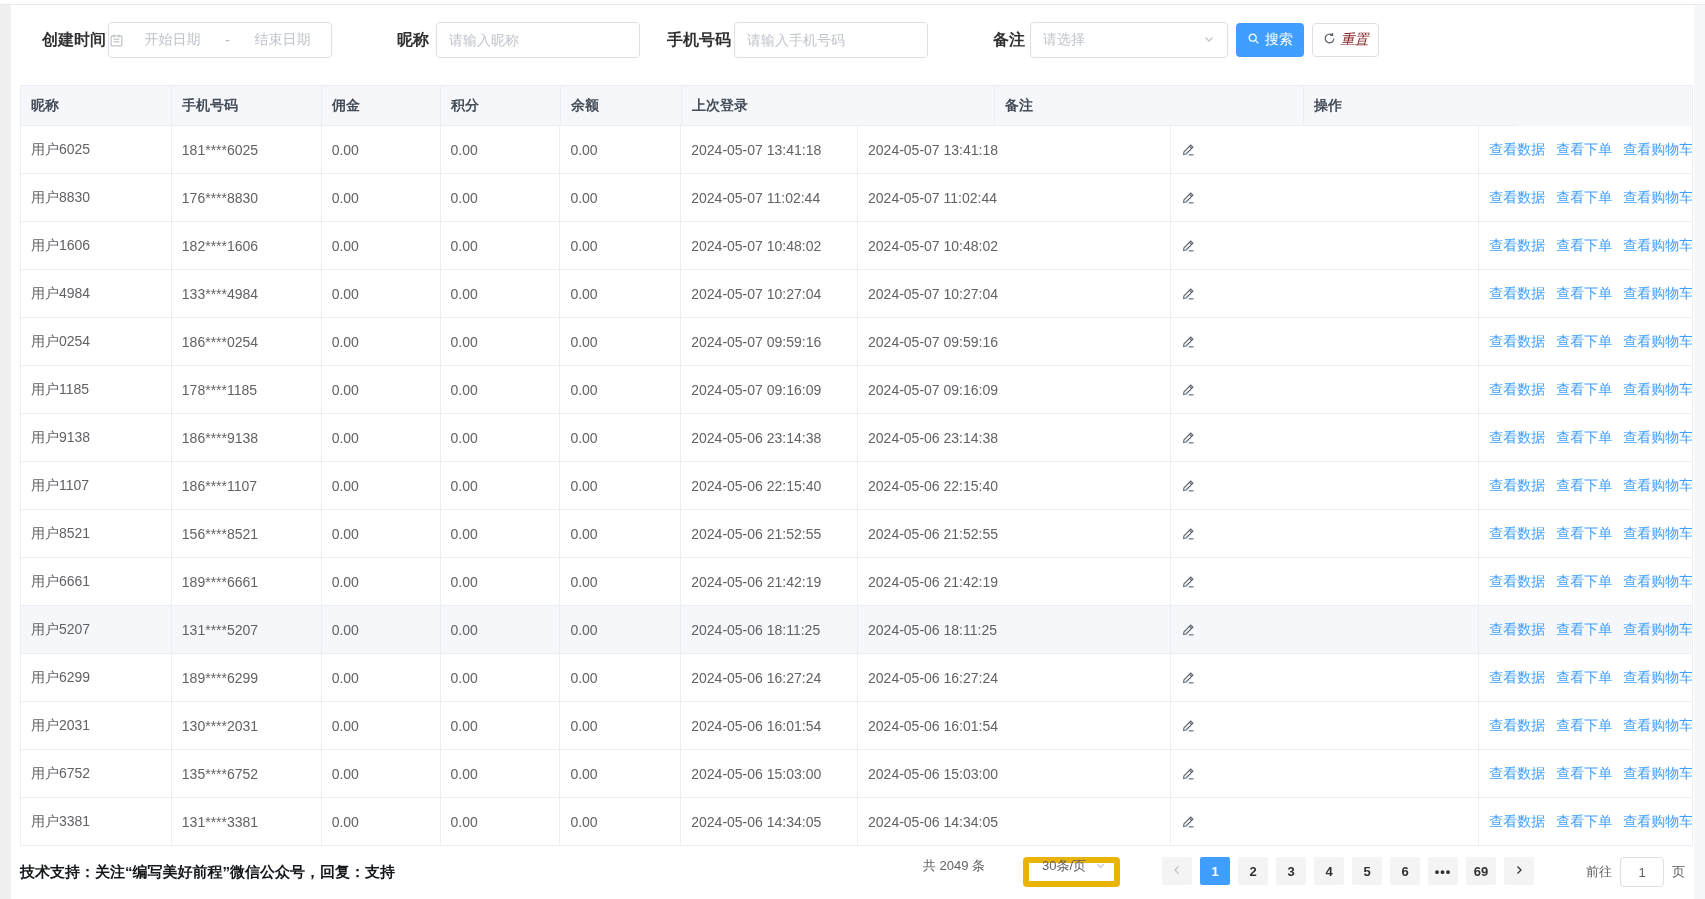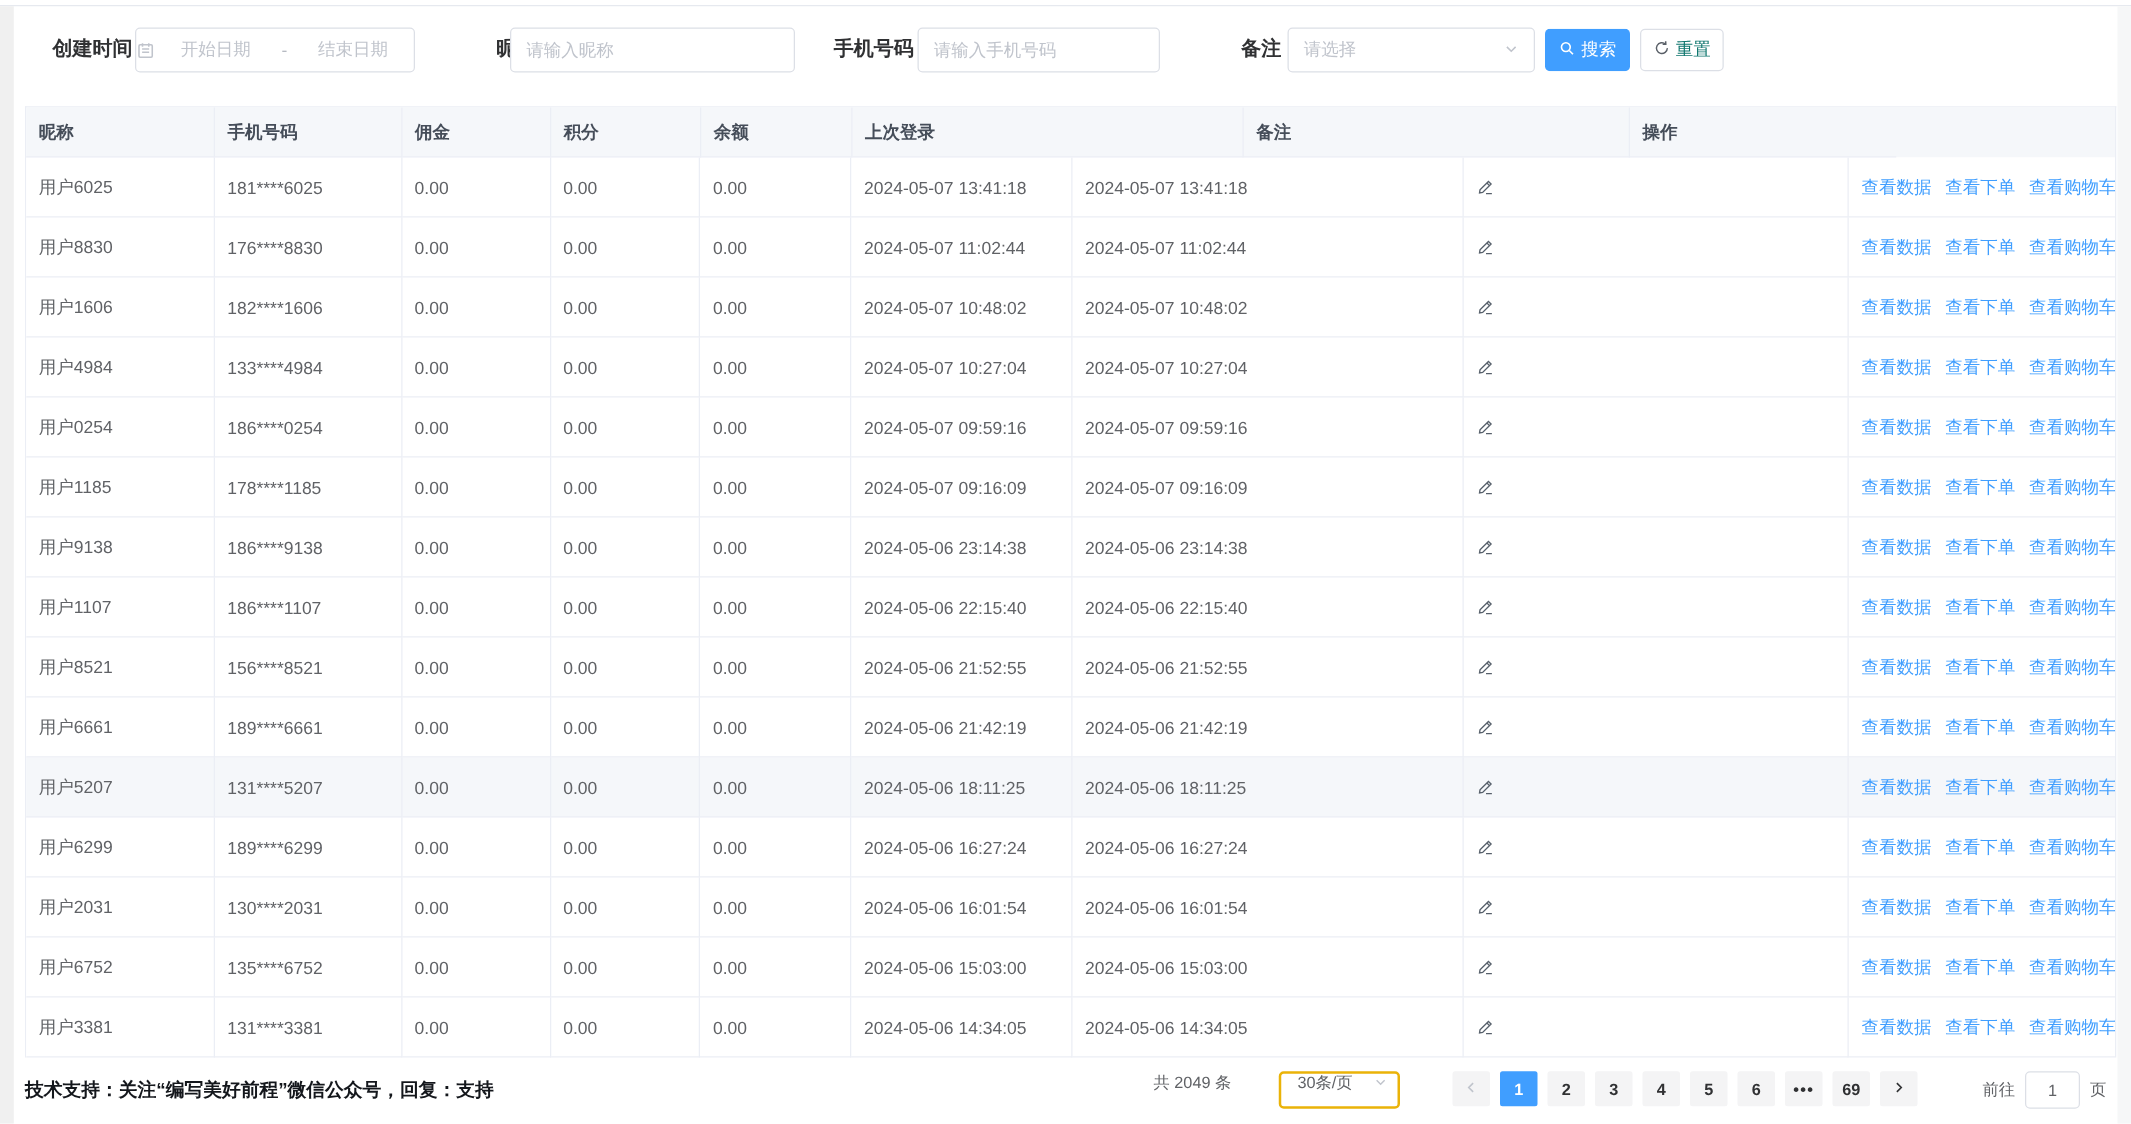--- a/index.html
+++ b/index.html
@@ -17,27 +17,27 @@
              font-weight:bold; color:#303133; white-space:nowrap; }
   .ctl { position:absolute; top:0; height:36px; border:1px solid #dcdfe6; border-radius:4px;
          background:#fff; display:flex; align-items:center; font-size:14px; color:#606266; }
   .placeholder { color:#c0c4cc; }
   .date-range { left:108px; width:224px; padding:0 0; justify-content:space-between; }
   .date-range .sep { color:#b6bac2; padding:0 4px; }
   .text-input { padding:0 12px; }
   .text-input input { border:none; outline:none; width:100%; font-size:14px;
                       font-family:inherit; color:#606266; background:transparent; }
   .text-input input::placeholder { color:#c0c4cc; }
-  .nickname-input { left:408px; width:228px; }
+  .nickname-input { left:436px; width:204px; }
   .phone-input { left:734px; width:194px; }
   .remark-select { left:1030px; width:198px; padding:0 12px; justify-content:space-between; cursor:pointer; }
   .btn { position:absolute; top:1px; height:34px; border-radius:4px; font-size:14px;
          display:flex; align-items:center; justify-content:center; gap:5px; cursor:pointer; border:1px solid transparent; }
   .btn-search { left:1236px; width:68px; background:#409eff; color:#fff; }
-  .btn-reset  { left:1312px; width:67px; background:#fff; border-color:#dcdfe6; color:#0f766e; }
+  .btn-reset  { left:1312px; width:67px; background:#fff; border-color:#dcdfe6; color:#7f1d1d;font-style:italic; }
 
   
   .table { position:absolute; left:20px; top:85px; width:1673px; border:1px solid #ebeef5; border-bottom:none; }
   .thead { display:flex; height:40px; background:#f5f7fa; }
   .th { font-size:14px; font-weight:bold; color:#454d59; }
   .tr { display:flex; height:48px; background:#fff;justify-content:center; }
   .tr.hovered { background:#f5f7fa; }
   .th,.td { display:flex; align-items:center; padding-left:10px;
             border-right:1px solid #ebeef5; border-bottom:1px solid #ebeef5;
             overflow:hidden; white-space:nowrap; }
@@ -47,21 +47,21 @@
   .c5{width:177px}.c6{width:313px}.c7{width:309px}.c8{width:213px}
   .edit-ico { cursor:pointer; display:inline-flex; }
   .op-link { color:#409eff; text-decoration:none; margin-right:11px; cursor:pointer; }
 
   
   .footer { position:absolute; left:20px; right:20px; top:845px; height:54px;
             display:flex; align-items:center; justify-content:space-between; }
   .support { font-size:15px; font-weight:bold; color:#14171c; }
   .pagination { display:flex; align-items:flex-start; font-size:13px; color:#606266;gap:24px; }
   .total { margin-right:14px; }
-  .size-select { width:97px; height:30px; border:2px solid #eab308; border-radius:4px;
+  .size-select { width:97px; height:30px; border:6px solid #eab308; border-radius:4px;
                  display:flex; align-items:center; justify-content:space-between;
                  padding:0 8px 12px 13px; color:#606266; background:#fff; cursor:pointer; margin-right:14px; }
   .pager { display:flex; align-items:center; }
   .pg { min-width:30px; height:28px; margin:0 4px; border-radius:2px; background:#f4f4f5;
         display:flex; align-items:center; justify-content:center; font-size:13px;
         font-weight:600; color:#303133; cursor:pointer; padding:0 4px; }
   .pg.active { background:#409eff; color:#fff; }
   .pg.disabled { color:#c0c4cc; cursor:default; }
   .pg.more { letter-spacing:1px; }
   .goto { display:flex; align-items:center; margin-left:24px; }

